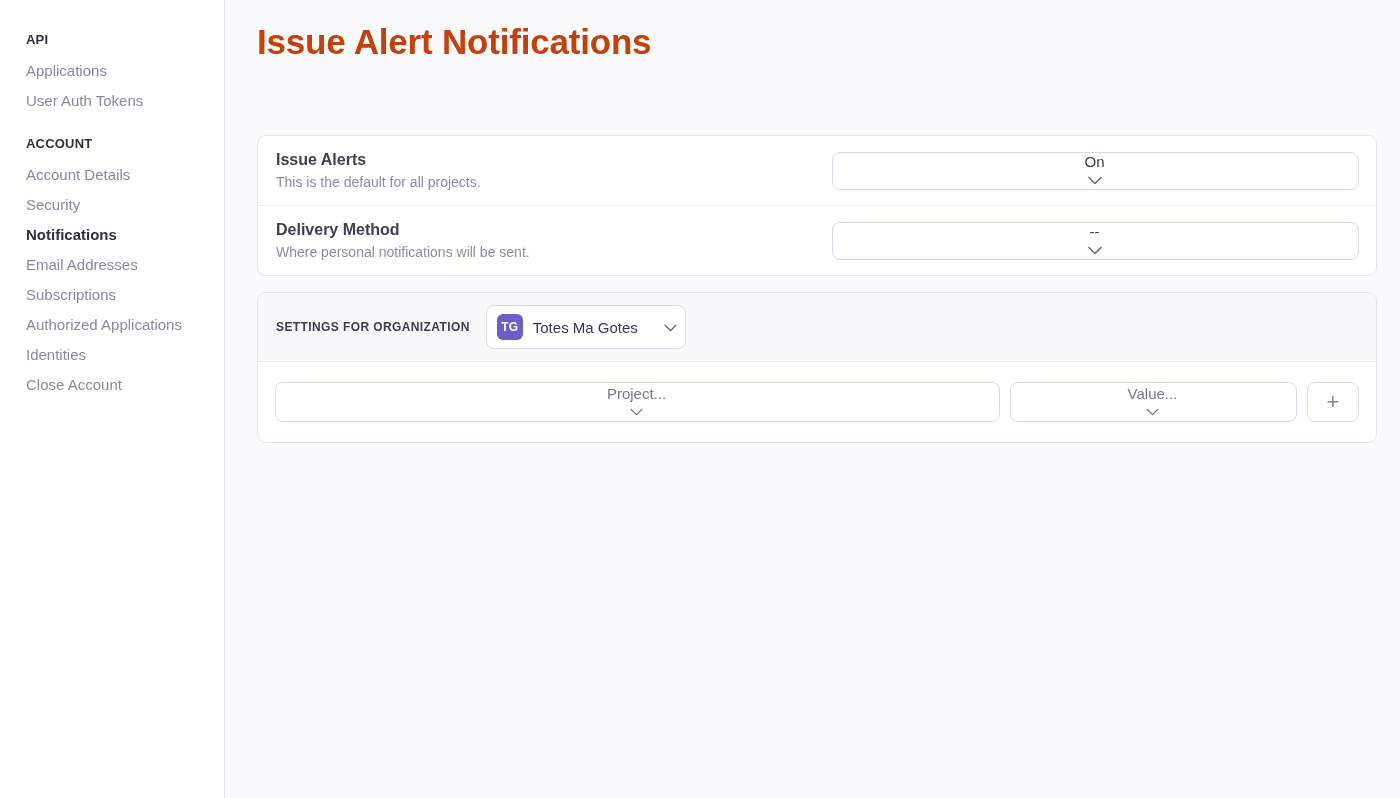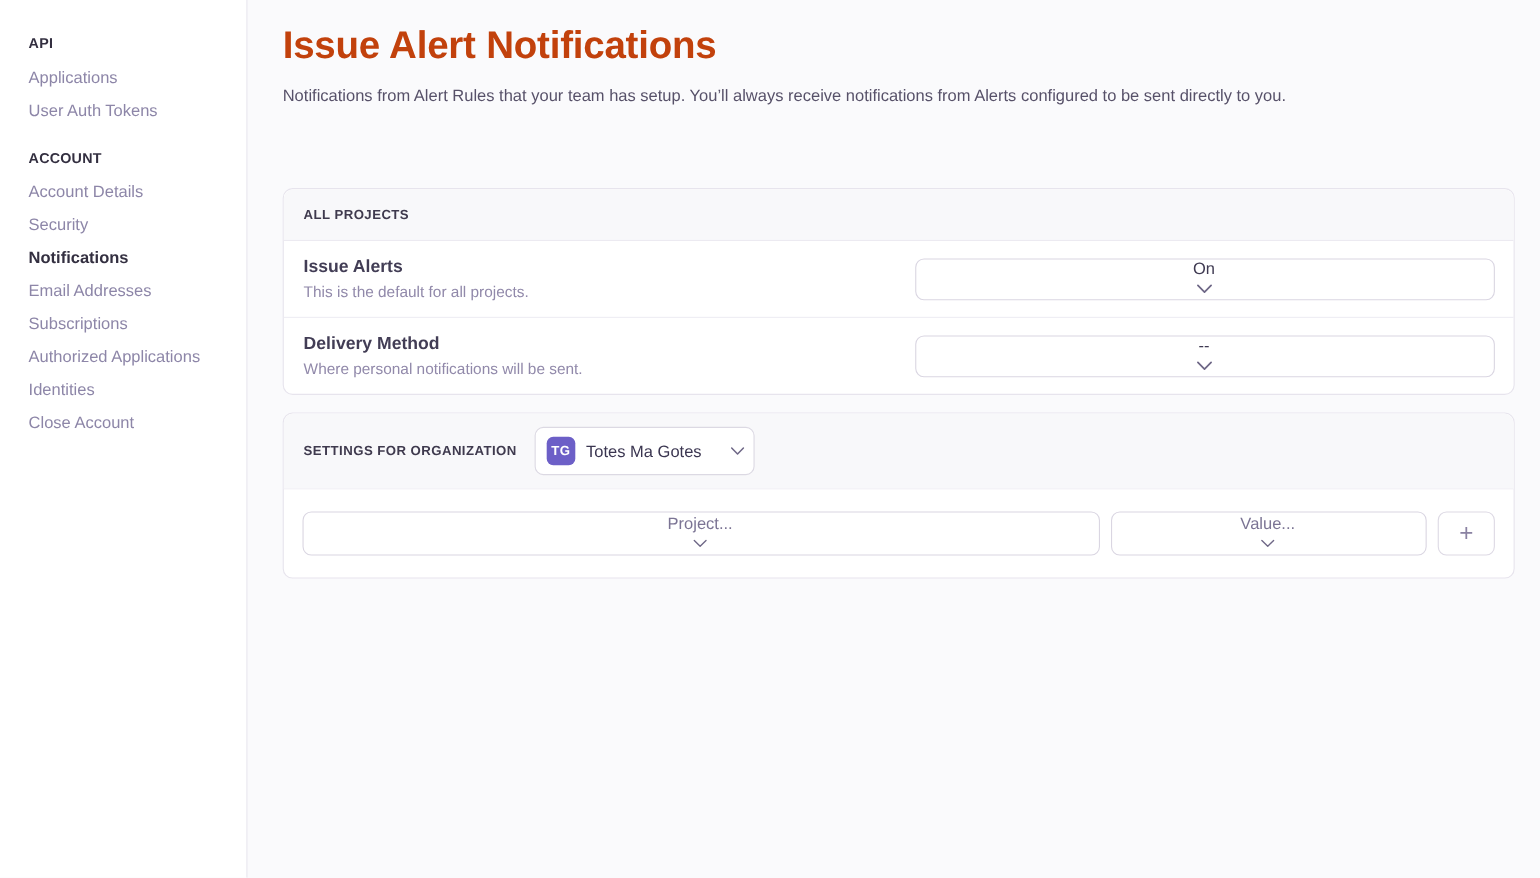--- a/index.html
+++ b/index.html
@@ -140,24 +140,22 @@
       <div class="nav-item">Email Addresses</div>
       <div class="nav-item">Subscriptions</div>
       <div class="nav-item">Authorized Applications</div>
       <div class="nav-item">Identities</div>
       <div class="nav-item">Close Account</div>
     </div>
   </aside>
 
   <main class="main">
     <h1 class="page-title">Issue Alert Notifications</h1>
-    <p class="page-desc">Notifications from Alert Rules that your team has setup. You’ll always receive notifications from Alerts configured to be sent directly to you.</p>
 
     <section class="card card-1">
-      <div class="card-header">ALL PROJECTS</div>
 
       <div class="setting-row">
         <div>
           <div class="setting-title">Issue Alerts</div>
           <div class="setting-sub">This is the default for all projects.</div>
         </div>
         <div class="select row-select">
           <span class="select-value">On</span>
           <span class="chev">
             <svg width="14" height="9" viewBox="0 0 14 9" fill="none">

